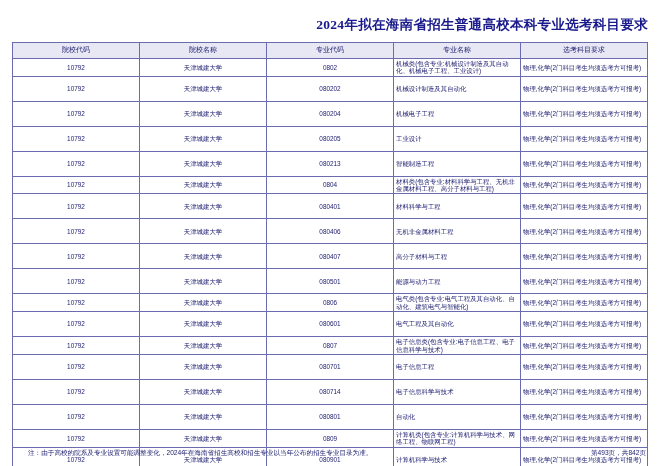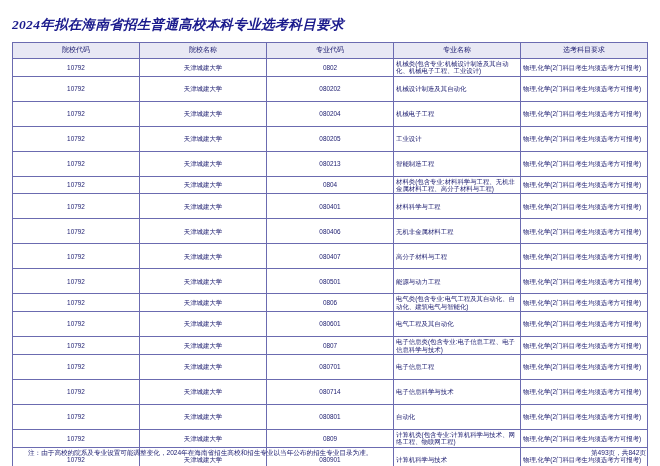--- a/index.html
+++ b/index.html
@@ -16,28 +16,27 @@
     overflow: hidden;
   }
   .page {
     width: 660px;
     height: 466px;
     box-sizing: border-box;
     padding: 10px 12px 0 12px;
     position: relative;
   }
   .doc-title {
-    text-align: left;
+    text-align: right;
     font-size: 13.5px;
     font-weight: bold;
     color: #1a1a8c;
     letter-spacing: 0.3px;
     margin: 6px 0 8px 0;
     font-family: "Liberation Serif", serif;
-    font-style: italic;
   }
   table.majors {
     border-collapse: collapse;
     width: 636px;
     table-layout: fixed;
     font-size: 6.4px;
     line-height: 1.15;
   }
   table.majors th, table.majors td {
     border: 1px solid #6b6bb0;

